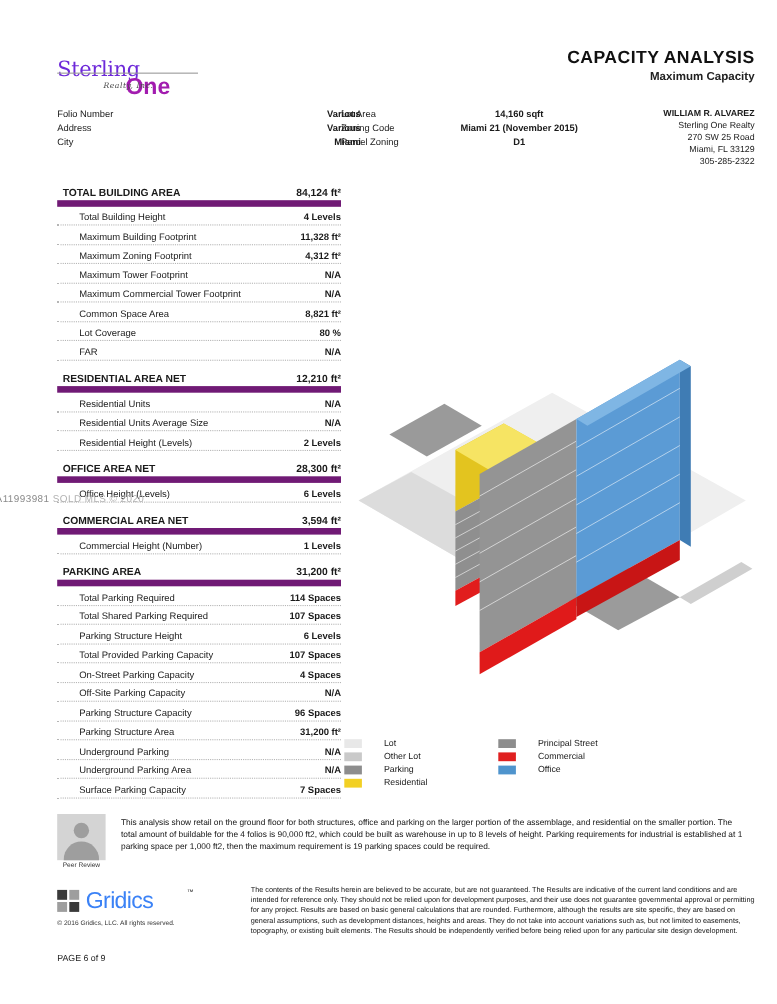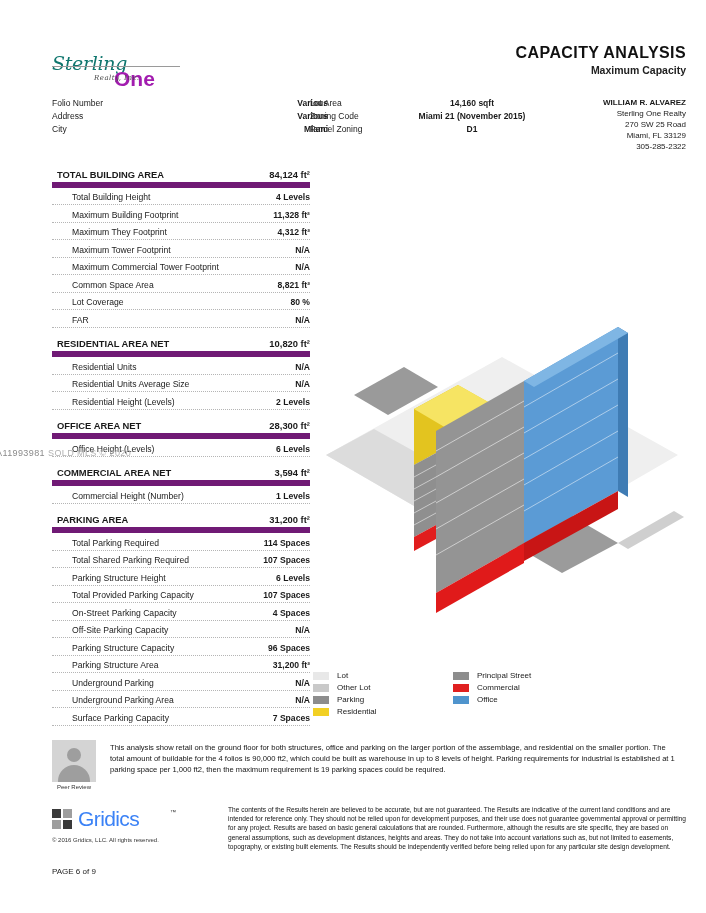--- a/index.html
+++ b/index.html
@@ -30,23 +30,22 @@
     height: 48px;
   }
   .logo {
     position: absolute;
     left: 0; top: 8px;
     width: 130px;
     height: 34px;
   }
   .logo-script {
     font-family: "DejaVu Serif", serif;
-    font-style: italic;
     font-size: 19px;
-    color: #0f766e;
+    color: #6d28d9;
     letter-spacing: -0.3px;
     position: absolute;
     left: 0; top: 0;
     white-space: nowrap;
   }
   .logo-one {
     font-family: "Liberation Sans", sans-serif;
     font-style: normal;
     font-weight: bold;
     font-size: 21px;
@@ -174,21 +173,21 @@
   .legend-col {
     position: absolute;
     top: 0;
   }
   .legend-col.c1 { left: 0; }
   .legend-col.c2 { left: 140px; }
   .legend-item {
     height: 12px;
     line-height: 12px;
     position: relative;
-    padding-left: 24px;
+    padding-left: 36px;
   }
   .swatch {
     position: absolute;
     left: 0; top: 2px;
     width: 16px; height: 8px;
   }
 
   
   .note {
     position: absolute;
@@ -360,21 +359,21 @@
       </div>
       <div class="trow sub">
         <div class="tlabel">Total Building Height</div>
         <div class="tval">4 Levels</div>
       </div>
       <div class="trow sub">
         <div class="tlabel">Maximum Building Footprint</div>
         <div class="tval">11,328 ft²</div>
       </div>
       <div class="trow sub">
-        <div class="tlabel">Maximum They Footprint</div>
+        <div class="tlabel">Maximum Zoning Footprint</div>
         <div class="tval">4,312 ft²</div>
       </div>
       <div class="trow sub">
         <div class="tlabel">Maximum Tower Footprint</div>
         <div class="tval">N/A</div>
       </div>
       <div class="trow sub">
         <div class="tlabel">Maximum Commercial Tower Footprint</div>
         <div class="tval">N/A</div>
       </div>
@@ -386,21 +385,21 @@
         <div class="tlabel">Lot Coverage</div>
         <div class="tval">80 %</div>
       </div>
       <div class="trow sub">
         <div class="tlabel">FAR</div>
         <div class="tval">N/A</div>
       </div>
       <div class="trow spacer"></div>
       <div class="trow section">
         <div class="tlabel">RESIDENTIAL AREA NET</div>
-        <div class="tval">10,820 ft²</div>
+        <div class="tval">12,210 ft²</div>
       </div>
       <div class="trow sub">
         <div class="tlabel">Residential Units</div>
         <div class="tval">N/A</div>
       </div>
       <div class="trow sub">
         <div class="tlabel">Residential Units Average Size</div>
         <div class="tval">N/A</div>
       </div>
       <div class="trow sub">

